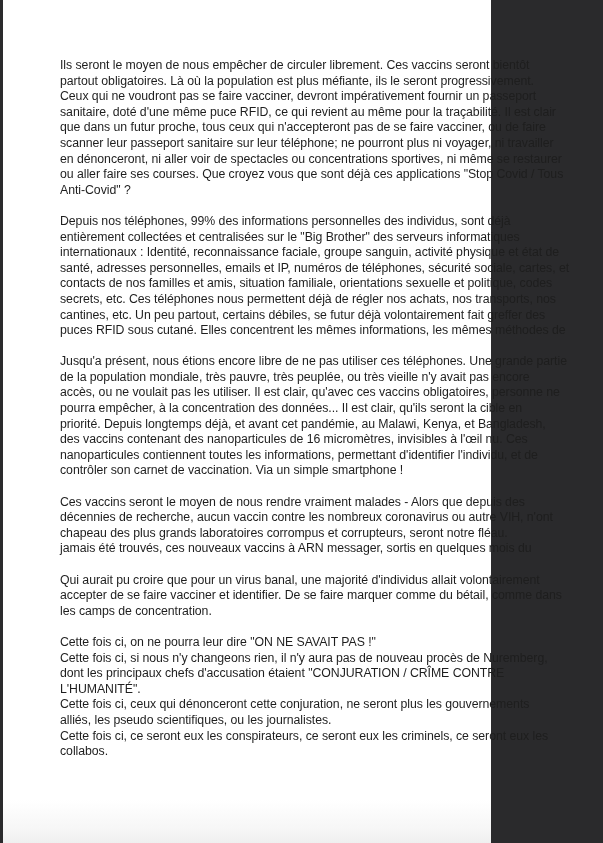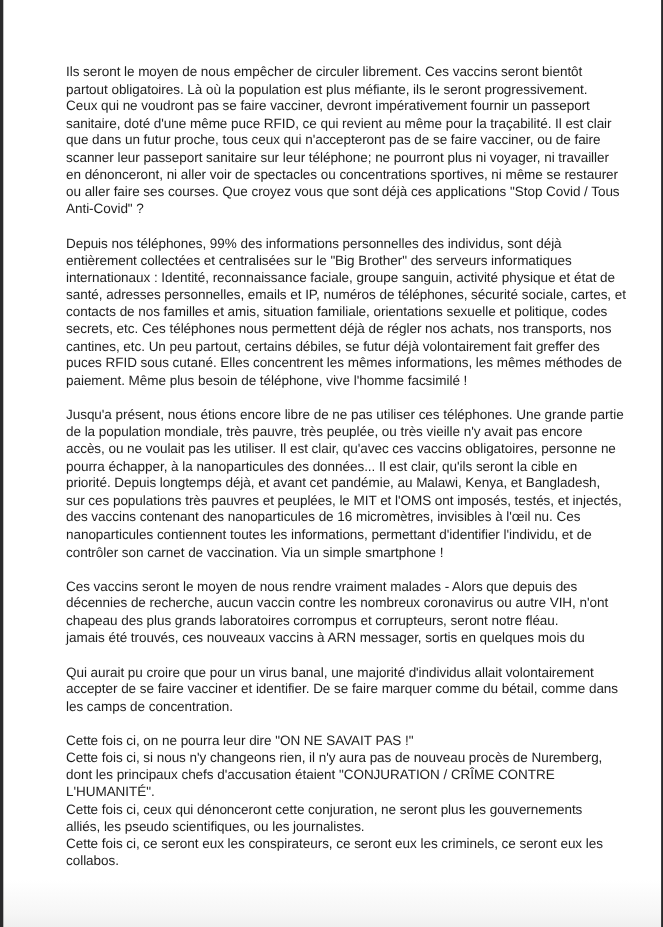--- a/index.html
+++ b/index.html
@@ -7,21 +7,21 @@
       padding: 0;
       width: 603px;
       height: 843px;
       overflow: hidden;
       background: #2a2a2c;
     }
     .viewport {
       position: absolute;
       left: 3px;
       top: 0;
-      width: 598px;
+      width: 488px;
       height: 843px;
       background: linear-gradient(to bottom, #ffffff 0px, #ffffff 800px, #f6f6f6 830px, #efefef 843px);
     }
     .page-text {
       position: absolute;
       left: 57px;
       top: 58px;
       width: 502px;
       font-family: "Liberation Sans", sans-serif;
       font-size: 12.3px;
@@ -58,30 +58,28 @@
 
     <p class="para">
       <span class="line">Depuis nos téléphones, 99% des informations personnelles des individus, sont déjà</span>
       <span class="line">entièrement collectées et centralisées sur le "Big Brother" des serveurs informatiques</span>
       <span class="line">internationaux : Identité, reconnaissance faciale, groupe sanguin, activité physique et état de</span>
       <span class="line">santé, adresses personnelles, emails et IP, numéros de téléphones, sécurité sociale, cartes, et</span>
       <span class="line">contacts de nos familles et amis, situation familiale, orientations sexuelle et politique, codes</span>
       <span class="line">secrets, etc. Ces téléphones nous permettent déjà de régler nos achats, nos transports, nos</span>
       <span class="line">cantines, etc. Un peu partout, certains débiles, se futur déjà volontairement fait greffer des</span>
       <span class="line">puces RFID sous cutané. Elles concentrent les mêmes informations, les mêmes méthodes de</span>
-      <span class="line">paiement. Même plus besoin de téléphone, vive l'homme facsimilé !</span>
     </p>
 
     <p class="para">
       <span class="line">Jusqu'a présent, nous étions encore libre de ne pas utiliser ces téléphones. Une grande partie</span>
       <span class="line">de la population mondiale, très pauvre, très peuplée, ou très vieille n'y avait pas encore</span>
       <span class="line">accès, ou ne voulait pas les utiliser. Il est clair, qu'avec ces vaccins obligatoires, personne ne</span>
-      <span class="line">pourra échapper, à la nanoparticules des données... Il est clair, qu'ils seront la cible en</span>
+      <span class="line">pourra empêcher, à la concentration des données... Il est clair, qu'ils seront la cible en</span>
       <span class="line">priorité. Depuis longtemps déjà, et avant cet pandémie, au Malawi, Kenya, et Bangladesh,</span>
-      <span class="line">sur ces populations très pauvres et peuplées, le MIT et l'OMS ont imposés, testés, et injectés,</span>
       <span class="line">des vaccins contenant des nanoparticules de 16 micromètres, invisibles à l'œil nu. Ces</span>
       <span class="line">nanoparticules contiennent toutes les informations, permettant d'identifier l'individu, et de</span>
       <span class="line">contrôler son carnet de vaccination. Via un simple smartphone !</span>
     </p>
 
     <p class="para">
       <span class="line">Ces vaccins seront le moyen de nous rendre vraiment malades - Alors que depuis des</span>
       <span class="line">décennies de recherche, aucun vaccin contre les nombreux coronavirus ou autre VIH, n'ont</span>
       <span class="line">chapeau des plus grands laboratoires corrompus et corrupteurs, seront notre fléau.</span>
       <span class="line">jamais été trouvés, ces nouveaux vaccins à ARN messager, sortis en quelques mois du</span>

